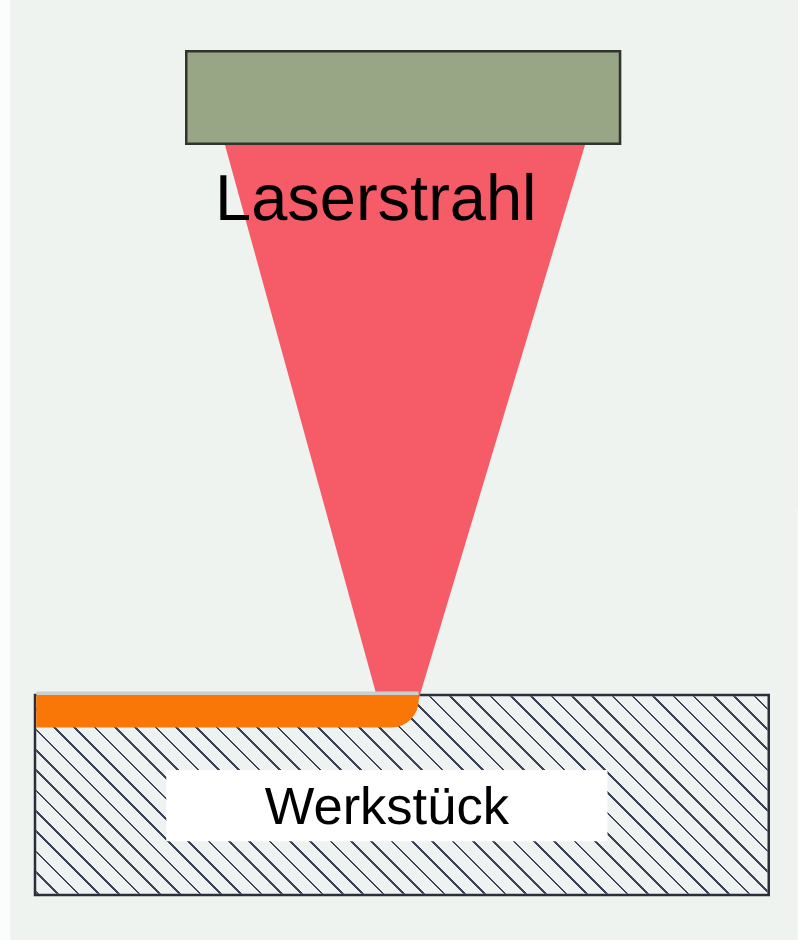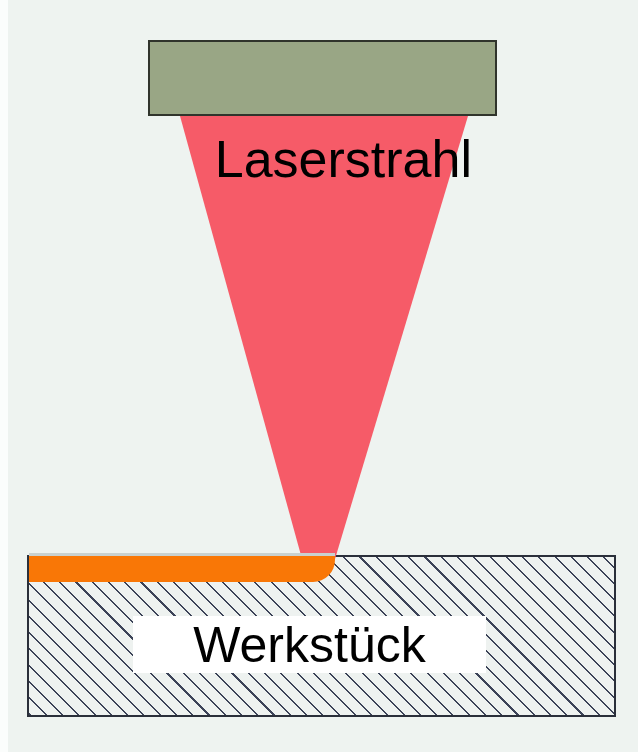--- a/index.html
+++ b/index.html
@@ -34,21 +34,21 @@
     left: 0; top: 0;
     width: 638px; height: 752px;
     z-index: 2;
   }
   .beam-svg polygon { fill: var(--beam-fill, #f65b68); }
 
   .beam-label {
     position: absolute;
     left: 172px; top: 133px;
     width: 300px;
-    text-align: right;
+    text-align: left;
     font-size: 52px;
     line-height: 1.0;
     color: var(--text-color, #000);
     z-index: 5;
     white-space: nowrap;
   }
 
   .workpiece {
     position: absolute;
     left: 27px; top: 555px;
@@ -79,21 +79,21 @@
     position: absolute;
     left: 133px; top: 616px;
     width: 353px; height: 57px;
     background: var(--label-box-fill, #ffffff);
     display: flex;
     align-items: center;
     justify-content: center;
     z-index: 3;
   }
   .workpiece-label-box span {
-    font-size: 50px;
+    font-size: 42px;
     line-height: 1;
     color: var(--text-color, #000);
     white-space: nowrap;
   }
 </style>
 </head>
 <body>
 
 <div class="canvas">
 

